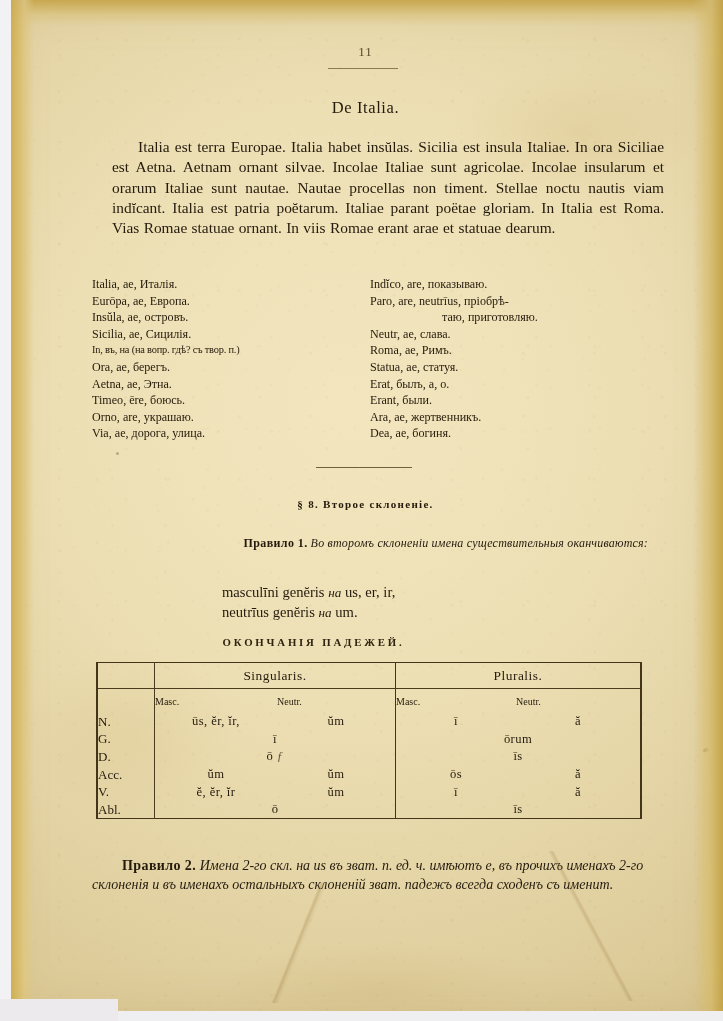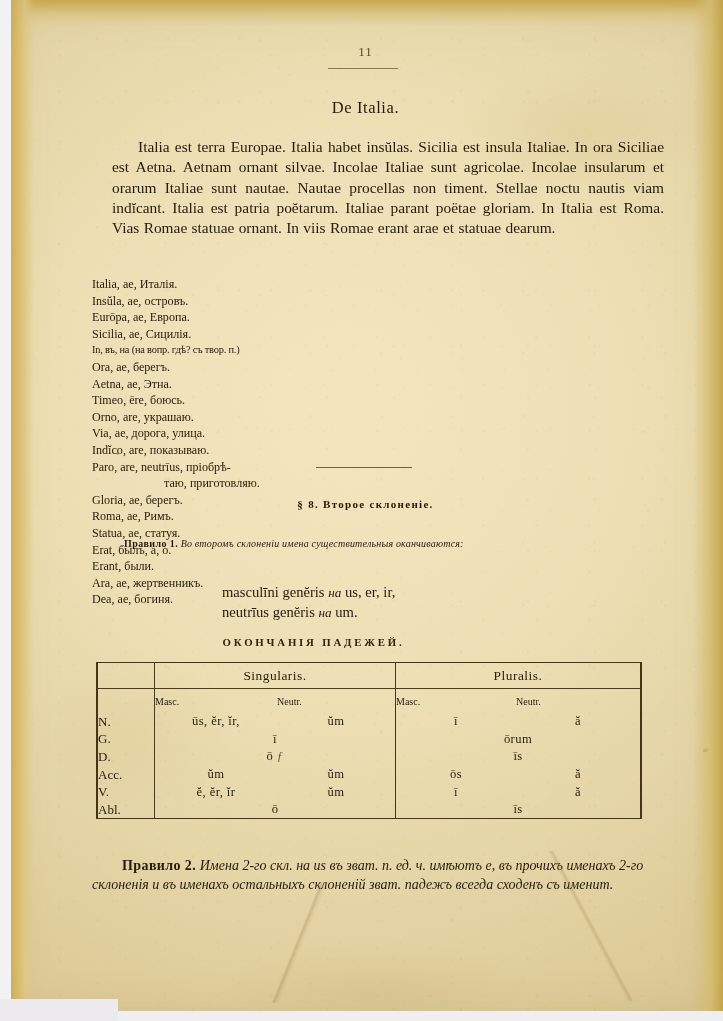--- a/index.html
+++ b/index.html
@@ -114,21 +114,20 @@
     margin-left: 20px;
   }
 
   
   .vocab {
     position: absolute; left: 88px; top: 276px; width: 556px;
     display: flex;
     font-size: 12.1px;
     line-height: 16.6px;
     color: #2a2010;
-    flex-direction: column;
   }
   .vcol { width: 278px; }
   .vcol.right { padding-left: 0; }
   .ventry { white-space: nowrap; }
   .vcont { display: block; padding-left: 72px; }
   .vsmall { font-size: 10.4px; letter-spacing: -.2px; }
 
   
   .divider {
     position: absolute; left: 312px; top: 467px; width: 96px; height: 0;
@@ -136,22 +135,23 @@
   }
 
   
   .sect-head {
     position: absolute; left: 0; top: 498px; width: 723px;
     text-align: center; font-size: 11px; font-weight: bold;
     letter-spacing: 1.3px; color: #231a0c;
   }
   .rule1 {
     position: absolute; left: 88px; top: 534px; width: 556px;
-    font-size: 10px; line-height: 19.6px; color: #241b0d;
+    font-size: 12px; line-height: 19.6px; color: #241b0d;
     text-indent: 32px;
+    text-align: right;
   }
   .rule1 b { font-weight: bold; letter-spacing: .4px; }
   .rule1 i { font-style: italic; letter-spacing: .2px; }
 
   .endings {
     position: absolute; left: 0; top: 583px; width: 621px;
     text-align: center; font-size: 14.6px; line-height: 18.6px; color: #241b0d;
   }
   .endings .ln { display: block; text-align: left; margin-left: 218px; }
   .endings .na { font-style: italic; font-size: 13.2px; }
@@ -238,36 +238,36 @@
     <div class="folio-rule"></div>
 
     <div class="doc-title">De Italia.</div>
 
     <div class="reading">Italia est terra Europae. Italia habet insŭlas. Sicilia est insula Italiae. In ora Siciliae est Aetna. Aetnam ornant silvae. Incolae Italiae sunt agricolae. Incolae insularum et orarum Italiae sunt nautae. Nautae procellas non timent. Stellae noctu nautis viam indĭcant. Italia est patria poĕtarum. Italiae parant poëtae gloriam. In Italia est Roma. Vias Romae statuae ornant. In viis Romae erant arae et statuae dearum.</div>
 
     <div class="vocab">
 
       <div class="vcol left">
         <div class="ventry">Italia, ae, Италія.</div>
+        <div class="ventry">Eurōpa, ae, Европа.</div>
         <div class="ventry">Insŭla, ae, островъ.</div>
-        <div class="ventry">Eurōpa, ae, Европа.</div>
         <div class="ventry">Sicilia, ae, Сицилія.</div>
         <div class="ventry vsmall">In, въ, на (на вопр. гдѣ? съ твор. п.)</div>
         <div class="ventry">Ora, ae, берегъ.</div>
         <div class="ventry">Aetna, ae, Этна.</div>
         <div class="ventry">Timeo, ēre, боюсь.</div>
         <div class="ventry">Orno, are, украшаю.</div>
         <div class="ventry">Via, ae, дорога, улица.</div>
       </div>
 
       <div class="vcol right">
         <div class="ventry">Indĭco, are, показываю.</div>
         <div class="ventry">Paro,  are,  neutrīus,  пріобрѣ-</div>
         <div class="vcont">таю, приготовляю.</div>
-        <div class="ventry">Gloria, ae, берегъ.</div>
+        <div class="ventry">Neutr, ae, слава.</div>
         <div class="ventry">Roma, ae, Римъ.</div>
         <div class="ventry">Statua, ae, статуя.</div>
         <div class="ventry">Erat, былъ, а, о.</div>
         <div class="ventry">Erant, были.</div>
         <div class="ventry">Ara, ae, жертвенникъ.</div>
         <div class="ventry">Dea, ae, богиня.</div>
       </div>
 
     </div>
 

